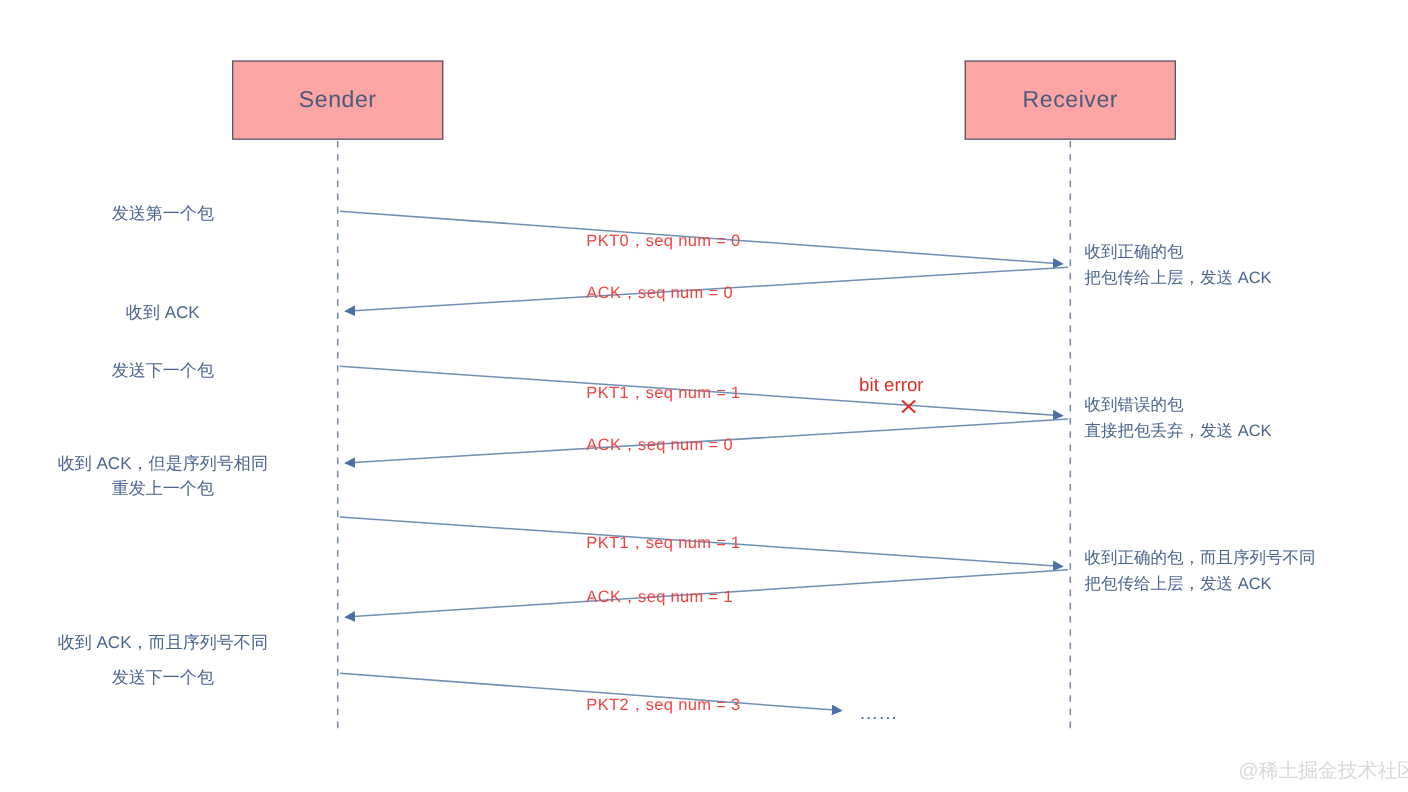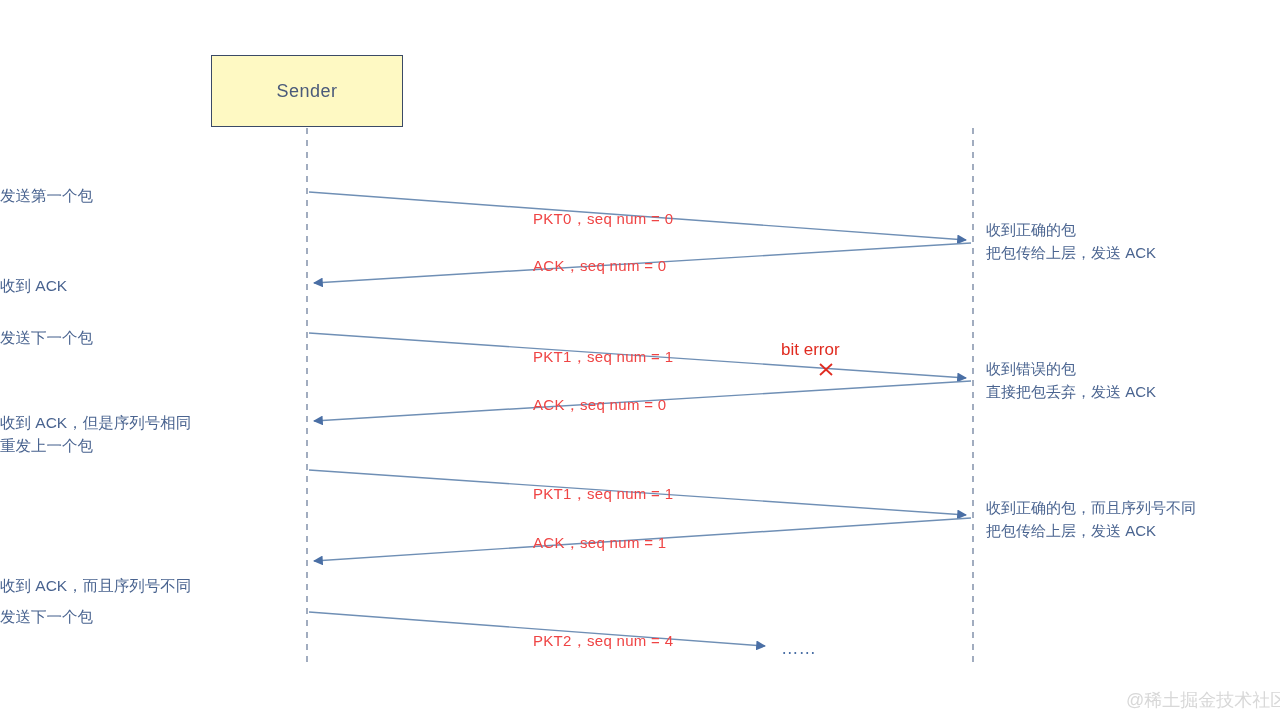--- a/index.html
+++ b/index.html
@@ -20,38 +20,38 @@
   #svg-layer {
     position: absolute;
     left: 0;
     top: 0;
     width: 1280px;
     height: 720px;
   }
   .node-box {
     position: absolute;
     border: 1.5px solid #3b4a66;
-    background: #fef9c3;
+    background: #fca5a5;
     box-sizing: border-box;
     display: flex;
     align-items: center;
     justify-content: center;
     color: #4a5a7a;
-    font-size: 18px;
+    font-size: 21px;
     letter-spacing: 0.5px;
   }
   .txt {
     position: absolute;
     color: #4a6490;
     font-size: 15.5px;
     line-height: 21px;
     white-space: nowrap;
   }
   .txt-left {
-    text-align: left;
+    text-align: center;
     transform: translateY(-50%);
   }
   .msg-label {
     position: absolute;
     color: #ef4444;
     font-size: 15px;
     white-space: nowrap;
     letter-spacing: 0.3px;
     transform: translateY(-50%);
     text-align: right;
@@ -119,20 +119,23 @@
     <g>
       <line x1="820" y1="364" x2="832" y2="375" stroke="#e02b20" stroke-width="1.8"></line>
       <line x1="832" y1="364" x2="820" y2="375" stroke="#e02b20" stroke-width="1.8"></line>
     </g>
   </svg>
 
   <div class="node-box" style="left:211px; top:55px; width:192px; height:72px;">
     <span>Sender</span>
   </div>
 
+  <div class="node-box" style="left:877px; top:55px; width:192px; height:72px;">
+    <span>Receiver</span>
+  </div>
 
   <div class="txt txt-left" style="left:0px; top:195px; width:296px;">发送第一个包</div>
 
   <div class="txt txt-left" style="left:0px; top:285px; width:296px;">收到 ACK</div>
 
   <div class="txt txt-left" style="left:0px; top:337px; width:296px;">发送下一个包</div>
 
   <div class="txt txt-left" style="left:0px; top:422px; width:296px;">收到 ACK，但是序列号相同</div>
 
   <div class="txt txt-left" style="left:0px; top:445px; width:296px;">重发上一个包</div>
@@ -146,21 +149,21 @@
   <div class="msg-label" style="left:533px; top:266px;">ACK，seq num = 0</div>
 
   <div class="msg-label" style="left:533px; top:357px;">PKT1，seq num = 1</div>
 
   <div class="msg-label" style="left:533px; top:405px;">ACK，seq num = 0</div>
 
   <div class="msg-label" style="left:533px; top:494px;">PKT1，seq num = 1</div>
 
   <div class="msg-label" style="left:533px; top:543px;">ACK，seq num = 1</div>
 
-  <div class="msg-label" style="left:533px; top:641px;">PKT2，seq num = 4</div>
+  <div class="msg-label" style="left:533px; top:641px;">PKT2，seq num = 3</div>
 
   <div class="ellipsis" style="left:781px; top:648px;">……</div>
 
   <div class="error-label" style="left:781px; top:350px;">bit error</div>
 
   <div class="note-block" style="left:986px; top:218px;">
     <div>收到正确的包</div>
     <div>把包传给上层，发送 ACK</div>
   </div>
 

